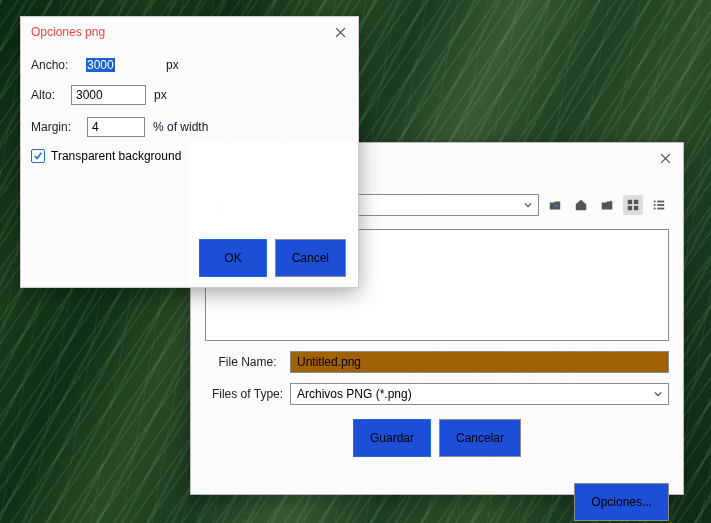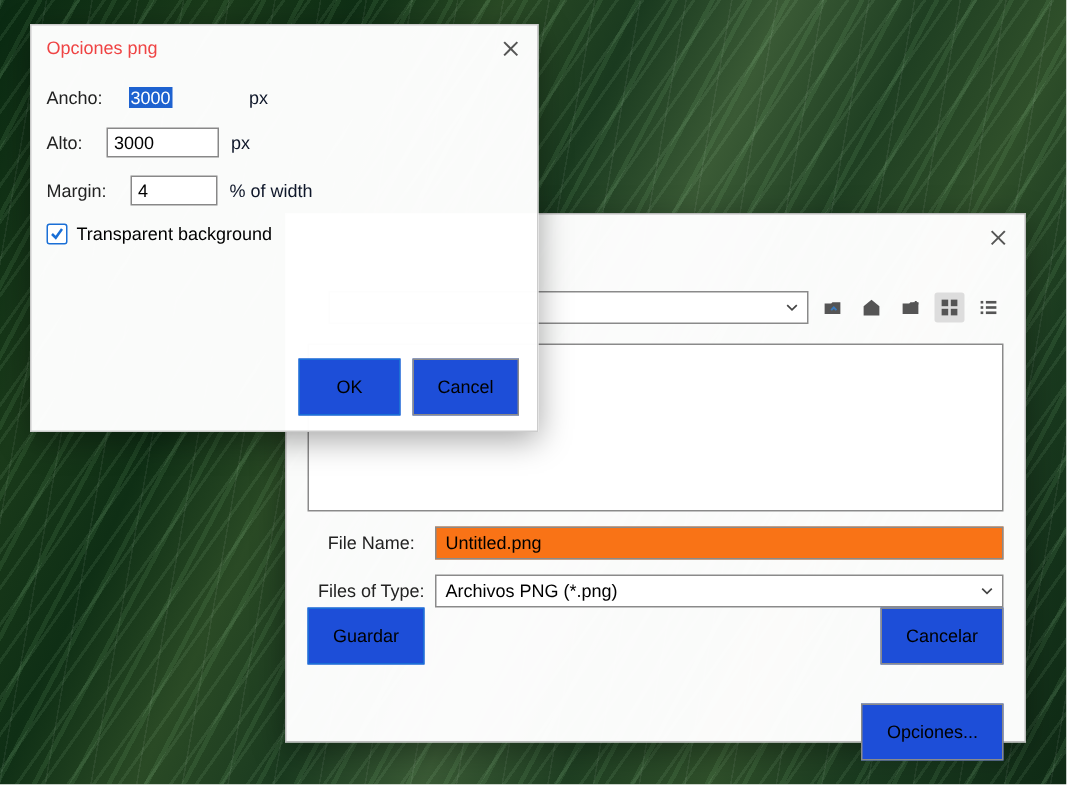--- a/index.html
+++ b/index.html
@@ -39,23 +39,23 @@
 .save-body { padding: 8px 14px 12px 14px; }
 .toolbar { display:flex; align-items:center; justify-content:flex-end; height:36px; gap:6px; margin-top:6px; }
 .combo { width: 320px; height:22px; border:1px solid #8a8a8a; background:#fff; display:flex; align-items:center; justify-content:flex-end; padding:0 6px; }
 .combo .arrow { margin-left:auto; }
 .ticon { width:20px; height:20px; display:flex; align-items:center; justify-content:center; color:#555; cursor:pointer; }
 .ticon svg { width:14px; height:14px; fill:#555; }
 .ticon.active { background:#ddd; border-radius:2px; }
 .filearea { margin-top:6px; height:112px; border:1px solid #8a8a8a; background:#fff; }
 .formrow { display:flex; align-items:center; margin-top:10px;text-align:center; }
 .formrow .flabel { width:85px; color:#222; }
-.formrow .finput { flex:1; height:22px; border:1px solid #8a8a8a; padding:2px 6px; background:#f97316; display:flex; align-items:center; }
+.formrow .finput { flex:1; height:22px; border:1px solid #8a8a8a; padding:2px 6px; background:#a16207; display:flex; align-items:center; }
 .formrow .fselect { flex:1; height:22px; border:1px solid #8a8a8a; padding:2px 6px; background:#fff; display:flex; align-items:center; justify-content:space-between; }
-.save-btns { display:flex; justify-content:space-between; gap:8px; }
+.save-btns { display:flex; justify-content:center; gap:8px; margin-top:14px; }
 .extra-btn { display:flex; justify-content:flex-end; margin-top:26px; }
 .arrow svg { width:8px; height:8px; stroke:#444; stroke-width:1.4; fill:none; }
 </style>
 </head>
 <body>
 
 <div class="bg"></div>
 
 <div class="window win-save">
   <div class="titlebar">

